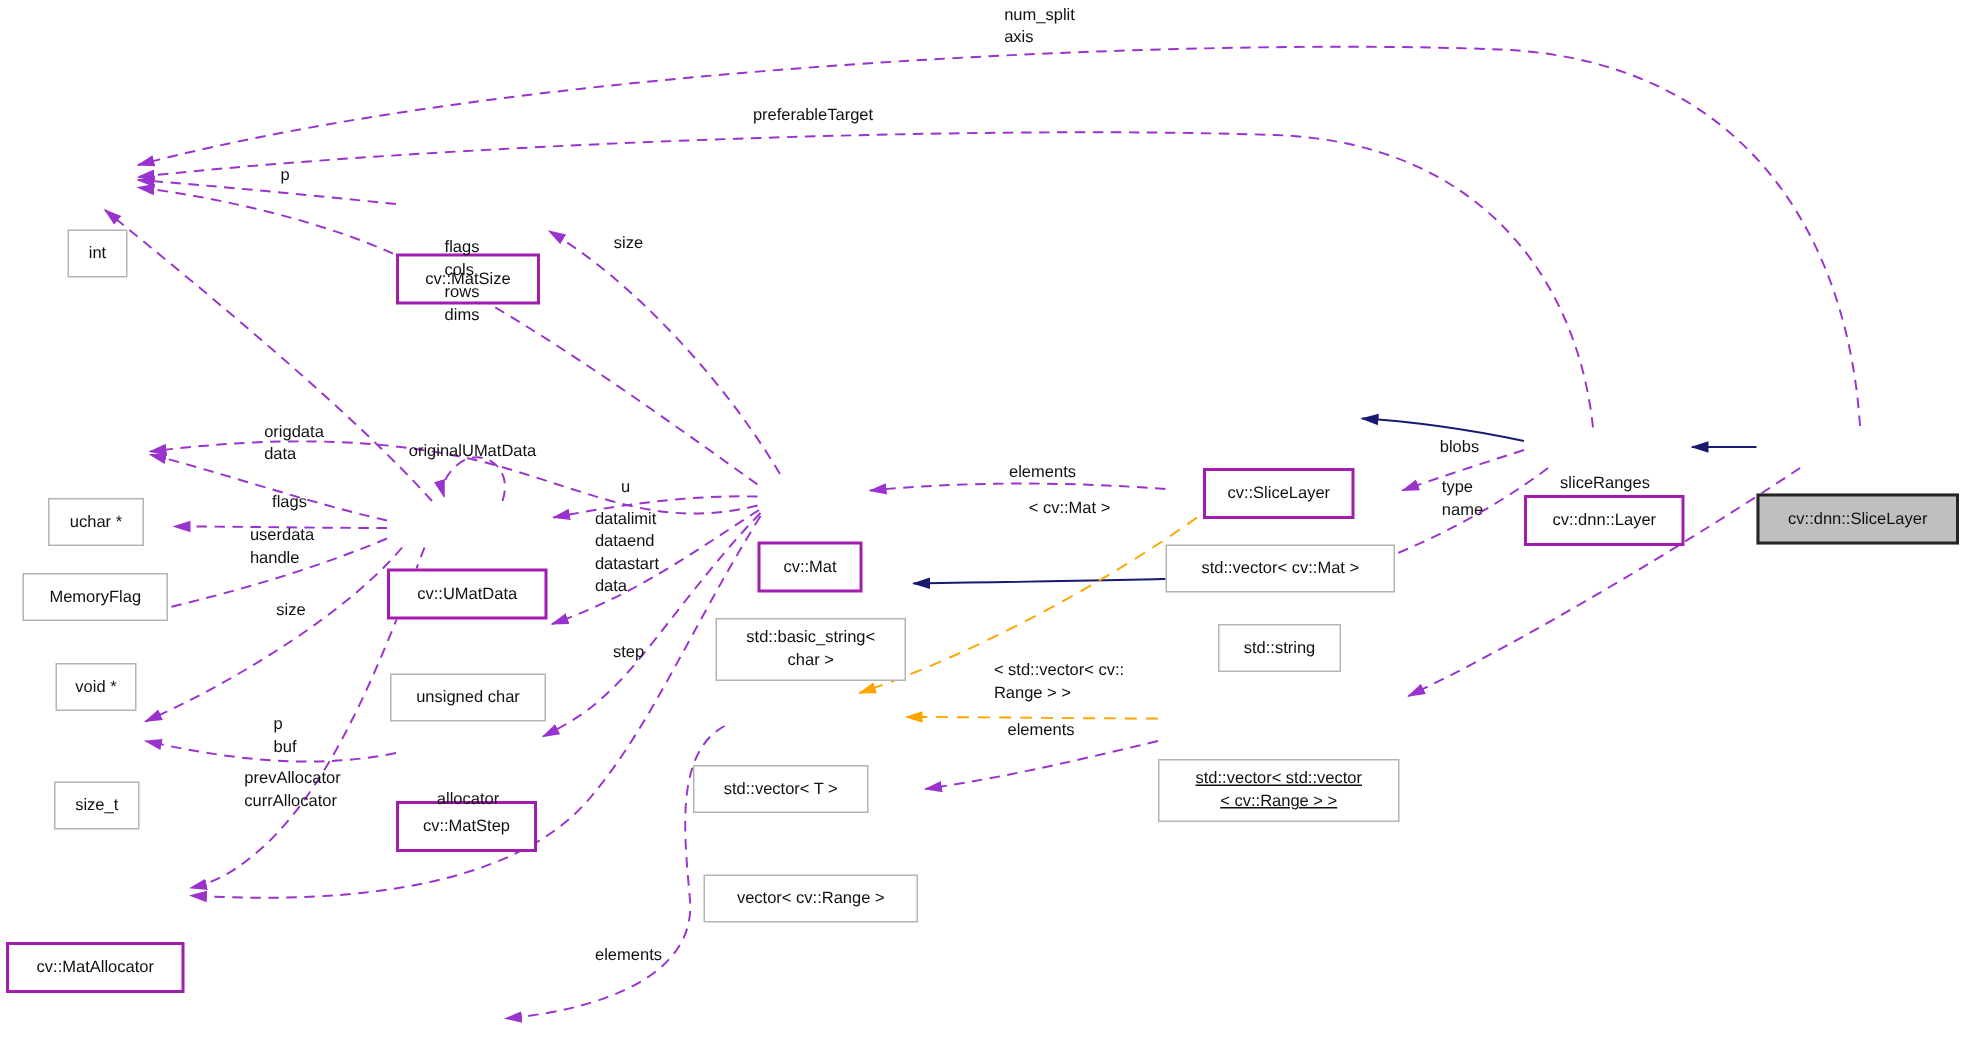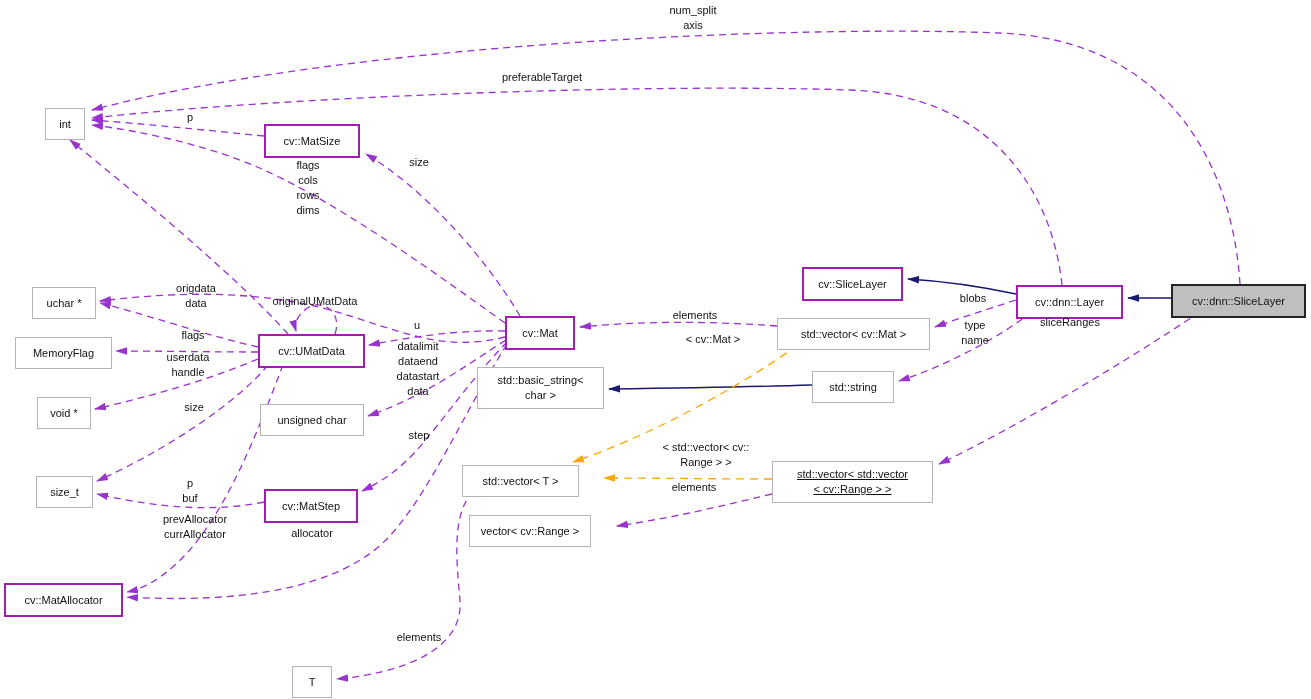--- a/index.html
+++ b/index.html
@@ -1,25 +1,25 @@
 <!DOCTYPE html>
 <html><head>
 <meta charset="utf-8">
 <style>
   html,body{margin:0;padding:0;background:#ffffff;}
   #canvas{position:relative;width:1311px;height:699px;background:#ffffff;overflow:hidden;
           font-family:"Liberation Sans","DejaVu Sans",sans-serif;font-size:11px;color:#111;}
   #edges{position:absolute;left:0;top:0;width:1311px;height:699px;}
   .node{position:absolute;display:flex;align-items:center;justify-content:center;
         text-align:center;background:#ffffff;white-space:pre-line;line-height:1.35;
-        padding:15px 4px;box-sizing:border-box;}
+        padding:15px 4px;box-sizing:border-box;margin-top:45px;}
   .node.plain{border:1px solid #b4b4b4;}
   .node.bold{border:2px solid #a21caf;}
   .node.highlight{border:2px solid #242424;background:#bfbfbf;text-align:center;}
-  .elabel{position:absolute;text-align:center;white-space:pre-line;line-height:1.35;
+  .elabel{position:absolute;text-align:left;white-space:pre-line;line-height:1.35;
           transform:translateX(-50%);color:#111;}
 </style>
 </head>
 <body>
 
 <div id="canvas">
 
   <svg id="edges" viewBox="0 0 1311 699">
     <defs>
       <marker id="arrP" markerWidth="13" markerHeight="10" refX="11" refY="5" orient="auto" markerUnits="userSpaceOnUse">
@@ -85,21 +85,21 @@
   <div class="node plain" style="left:292px;top:666px;width:40px;height:27px;">T</div>
   <div class="node bold" style="left:505px;top:316px;width:70px;height:28px;">cv::Mat</div>
   <div class="node plain" style="left:477px;top:367px;width:127px;height:42px;">std::basic_string&lt;
 char &gt;</div>
   <div class="node plain" style="left:777px;top:318px;width:153px;height:27px;">std::vector&lt; cv::Mat &gt;</div>
   <div class="node plain" style="left:812px;top:371px;width:82px;height:27px;">std::string</div>
   <div class="node bold" style="left:802px;top:267px;width:101px;height:27px;">cv::SliceLayer</div>
   <div class="node bold" style="left:1016px;top:285px;width:107px;height:27px;">cv::dnn::Layer</div>
   <div class="node highlight" style="left:1171px;top:284px;width:135px;height:28px;">cv::dnn::SliceLayer</div>
   <div class="node plain" style="left:462px;top:465px;width:117px;height:26px;">std::vector&lt; T &gt;</div>
-  <div class="node plain" style="left:469px;top:515px;width:122px;height:28px;">vector&lt; cv::Range &gt;</div>
+  <div class="node plain" style="left:469px;top:538px;width:143px;height:28px;">vector&lt; cv::Range &gt;</div>
   <div class="node plain" style="left:772px;top:461px;width:161px;height:42px;text-decoration:underline;">std::vector&lt; std::vector
 &lt; cv::Range &gt; &gt;</div>
 
   <div class="elabel" style="left:693px;top:3px;">num_split
 axis</div>
   <div class="elabel" style="left:542px;top:70px;">preferableTarget</div>
   <div class="elabel" style="left:190px;top:110px;">p</div>
   <div class="elabel" style="left:308px;top:158px;">flags
 cols
 rows

